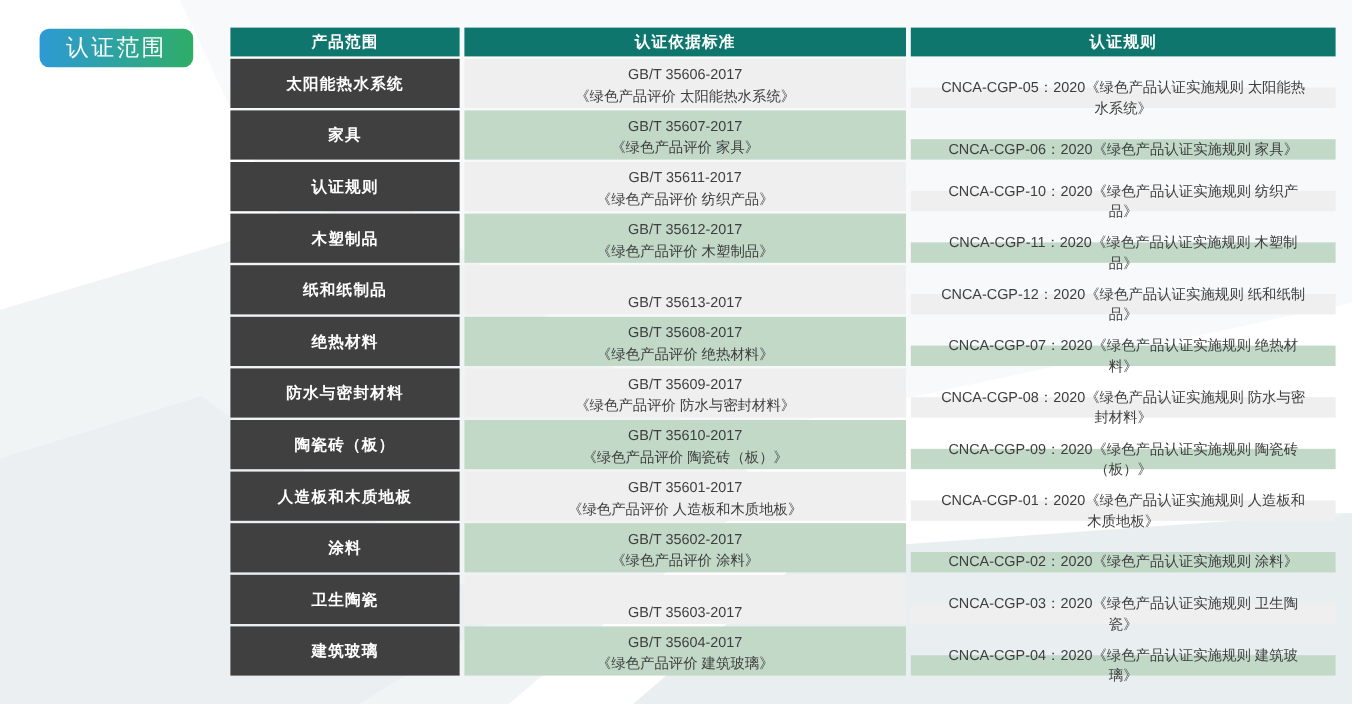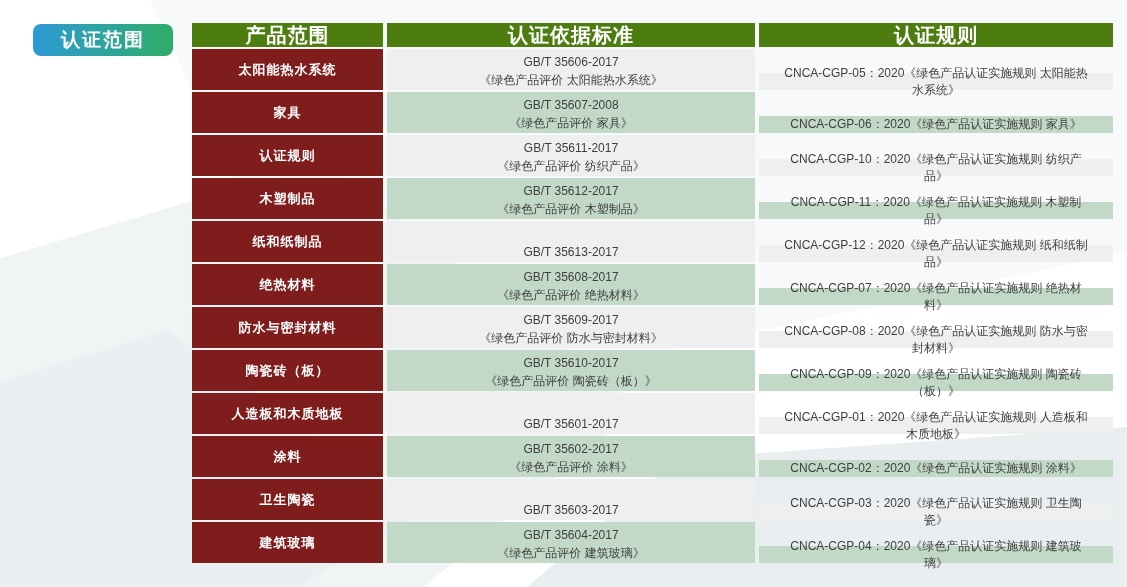--- a/index.html
+++ b/index.html
@@ -28,50 +28,50 @@
     clip-path: polygon(0 100%, 25% 20%, 100% 0, 100% 100%);
   }
   .bg-shape-d {
     position: absolute; left: 150px; top: 0; width: 977px; height: 420px;
     background: #f7f9fa;
     clip-path: polygon(0 0, 100% 0, 100% 60%, 20% 100%);
   }
 
   .title-badge {
     position: absolute; left: 33px; top: 24px; z-index: 2;
-    width: 140px; height: 32px;
+    width: 128px; height: 32px;
     border-radius: 8px;
     background: linear-gradient(90deg, #2d9ad5 0%, #2fad68 100%);
     color: #ffffff;
-    font-size: 19px; font-weight: bold; letter-spacing: 2px;
+    font-size: 19px; font-weight: normal; letter-spacing: 2px;
     display: flex; align-items: center; justify-content: center;
   }
 
   .cert-table {
     position: absolute; left: 192px; top: 23px; z-index: 1;
     width: 921px;
     display: grid;
     grid-template-columns: 191px 368px 354px;
     grid-template-rows: 24px repeat(12, 41px);
     gap: 2px 4px;
   }
   .hrow, .trow { display: contents; }
   .cell {
     display: flex; align-items: center; justify-content: center;
     text-align: center;
     line-height: 1.35;
   }
   .head-cell {
-    background: #4d7c0f;
+    background: #0f766e;
     color: #ffffff;
-    font-size: 20px; font-weight: bold;
+    font-size: 13px; font-weight: bold;
     letter-spacing: 1px;
   }
   .product-cell {
-    background: #7f1d1d;
+    background: #404040;
     color: #ffffff;
     font-size: 13px; font-weight: bold;
     letter-spacing: 1px;
     text-align: center;
   }
   .standard-cell {
     flex-direction: column;
     color: #3e3e3e;
     font-size: 12px;
     line-height: 1.55;
@@ -110,21 +110,21 @@
     <div class="cell standard-cell">
       <span>GB/T 35606-2017</span>
       <span>《绿色产品评价 太阳能热水系统》</span>
     </div>
     <div class="cell rule-cell">CNCA-CGP-05：2020《绿色产品认证实施规则 太阳能热水系统》</div>
   </div>
 
   <div class="trow row-green">
     <div class="cell product-cell">家具</div>
     <div class="cell standard-cell">
-      <span>GB/T 35607-2008</span>
+      <span>GB/T 35607-2017</span>
       <span>《绿色产品评价 家具》</span>
     </div>
     <div class="cell rule-cell">CNCA-CGP-06：2020《绿色产品认证实施规则 家具》</div>
   </div>
 
   <div class="trow row-light">
     <div class="cell product-cell">认证规则</div>
     <div class="cell standard-cell">
       <span>GB/T 35611-2017</span>
       <span>《绿色产品评价 纺织产品》</span>
@@ -173,20 +173,21 @@
       <span>GB/T 35610-2017</span>
       <span>《绿色产品评价 陶瓷砖（板）》</span>
     </div>
     <div class="cell rule-cell">CNCA-CGP-09：2020《绿色产品认证实施规则 陶瓷砖（板）》</div>
   </div>
 
   <div class="trow row-light">
     <div class="cell product-cell">人造板和木质地板</div>
     <div class="cell standard-cell">
       <span>GB/T 35601-2017</span>
+      <span>《绿色产品评价 人造板和木质地板》</span>
     </div>
     <div class="cell rule-cell">CNCA-CGP-01：2020《绿色产品认证实施规则 人造板和木质地板》</div>
   </div>
 
   <div class="trow row-green">
     <div class="cell product-cell">涂料</div>
     <div class="cell standard-cell">
       <span>GB/T 35602-2017</span>
       <span>《绿色产品评价 涂料》</span>
     </div>

